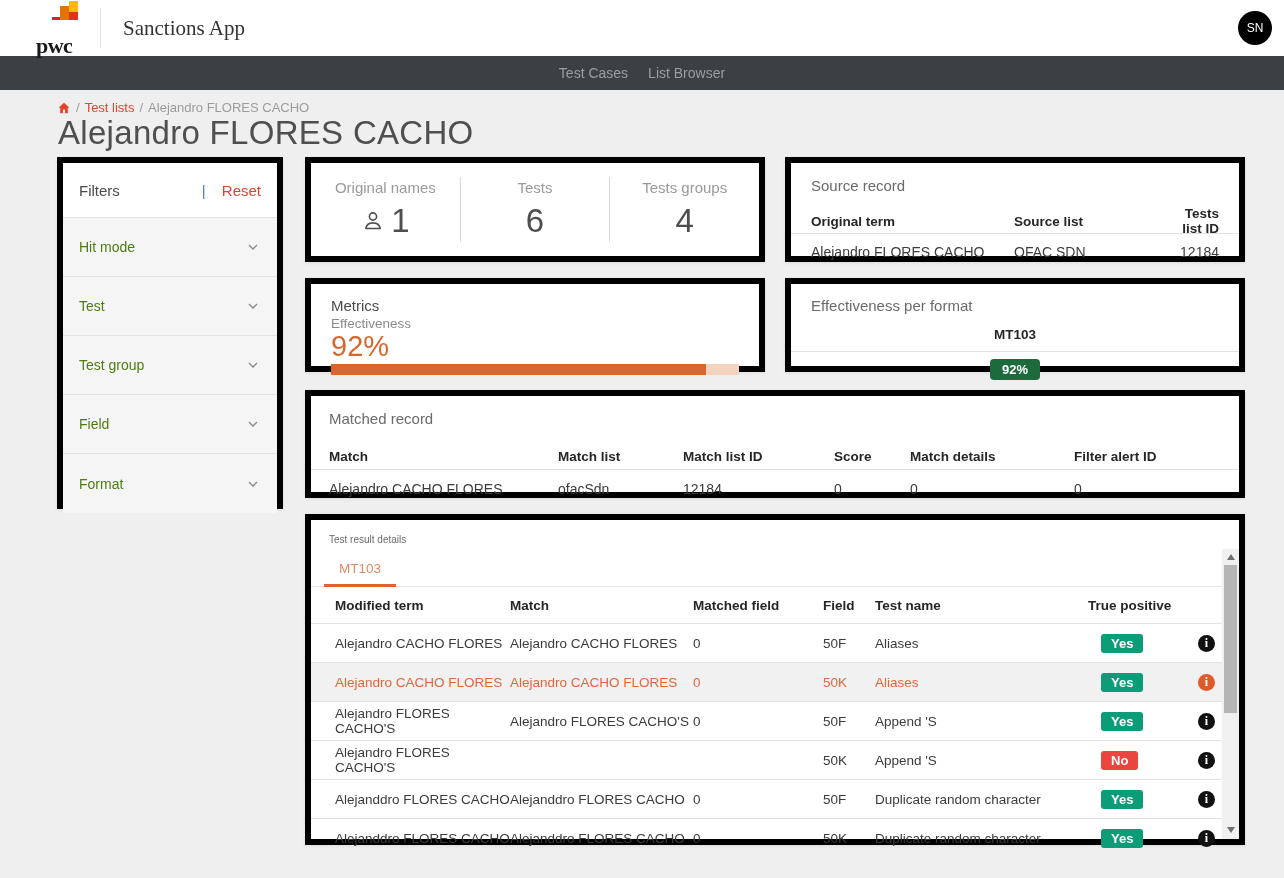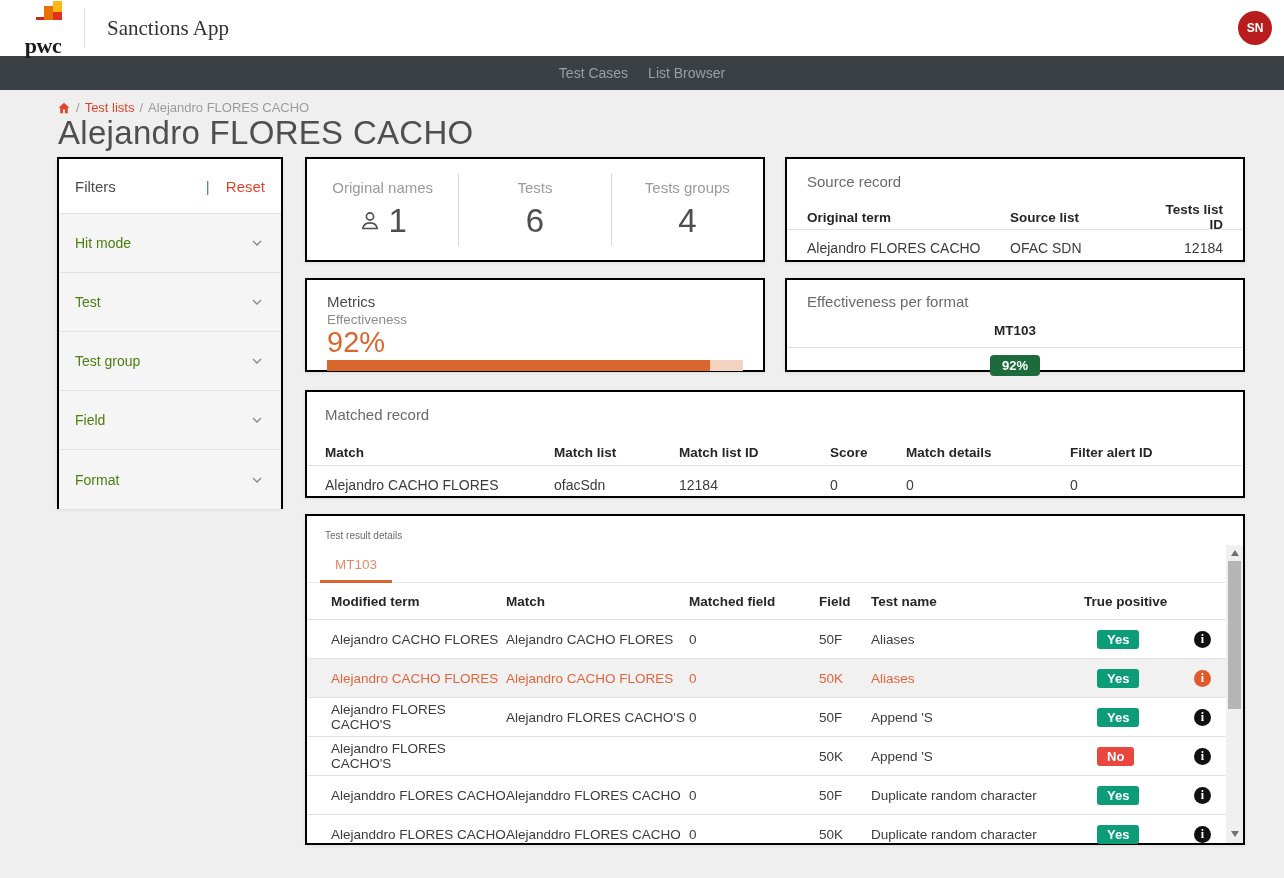--- a/index.html
+++ b/index.html
@@ -1,40 +1,40 @@
 <!DOCTYPE html>
 <html><head>
 <meta charset="utf-8">
 <style>
   * { margin:0; padding:0; box-sizing:border-box; }
   html,body { width:1284px; height:878px; }
   body { font-family:"Liberation Sans", sans-serif; background:#efefef; color:#3b3b3b; overflow:hidden; }
 
   
   .app-header { position:relative; height:56px; background:#ffffff; display:flex; align-items:center; padding:0 16px; }
-  .logo { display:flex; flex-direction:column; align-items:center; margin-left:4px; cursor:pointer;gap:16px; }
+  .logo { display:flex; flex-direction:column; align-items:flex-start; margin-left:20px; cursor:pointer;gap:16px; }
   .logo-mark { margin-left:16px; margin-bottom:-4px; }
   .logo-text { font-family:"Liberation Serif", serif; font-weight:bold; font-size:22px; color:#1a1a1a; letter-spacing:-0.5px; line-height:20px; }
   .header-divider { width:1px; height:40px; background:#e2e2e2; margin:0 22px 0 18px; }
   .app-title { font-family:"Liberation Serif", serif; font-size:21px; color:#333333; }
-  .avatar { position:absolute; right:12px; top:11px; width:34px; height:34px; border-radius:50%; background:#b91c1c; color:#ffffff; font-size:12px; font-weight:bold; display:flex; align-items:center; justify-content:center; cursor:pointer; }
+  .avatar { position:absolute; right:12px; top:11px; width:34px; height:34px; border-radius:50%; background:#000000; color:#ffffff; font-size:12px; font-weight:normal; display:flex; align-items:center; justify-content:center; cursor:pointer; }
 
   
   .top-nav { height:34px; background:#3b4045; display:flex; align-items:center; justify-content:center; gap:20px; }
   .top-nav span { color:#999fa3; font-size:14px; cursor:pointer; }
 
   
   .content { position:relative; height:788px; }
   .breadcrumb { position:absolute; left:57px; top:10px; font-size:13px; color:#9b9b9b; display:flex; align-items:center; gap:5px; }
   .breadcrumb .home-icon { width:14px; height:14px; cursor:pointer; }
   .breadcrumb .bc-link { color:#e0452c; cursor:pointer; }
   .breadcrumb .bc-current { color:#9b9b9b; }
   .page-title { position:absolute; left:58px; top:24px; font-size:33px; font-weight:300; color:#4f4f4f; letter-spacing:0.3px; }
 
-  .card { position:absolute; background:#ffffff; border:2px solid #000000; box-shadow:0 1px 3px rgba(0,0,0,0.08); }
+  .card { position:absolute; background:#ffffff; border:6px solid #000000; box-shadow:0 1px 3px rgba(0,0,0,0.08); }
 
   
   .filters-card { left:57px; top:67px; width:226px; height:352px; }
   .filters-header { height:55px; display:flex; align-items:center; justify-content:space-between; padding:0 16px; border-bottom:1px solid #e2e2e2; background:#fff; }
   .filters-title { font-size:15px; color:#4a4a4a; }
   .filters-reset { font-size:15px; cursor:pointer; }
   .filters-reset .pipe { color:#4a7ebb; }
   .filters-reset .reset-label { color:#e0452c;margin-left:12px; }
   .filter-item { height:59px; display:flex; align-items:center; justify-content:space-between; padding:0 16px; border-bottom:1px solid #e2e2e2; background:#f5f5f5; cursor:pointer; }
   .filter-item:first-of-type { background:#ffffff; }

